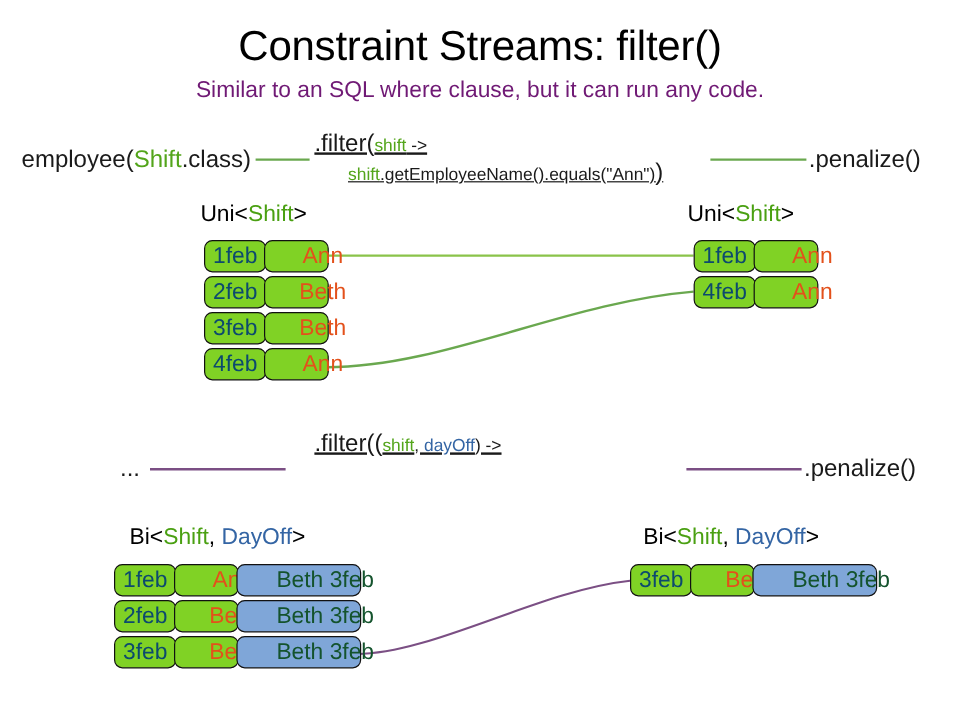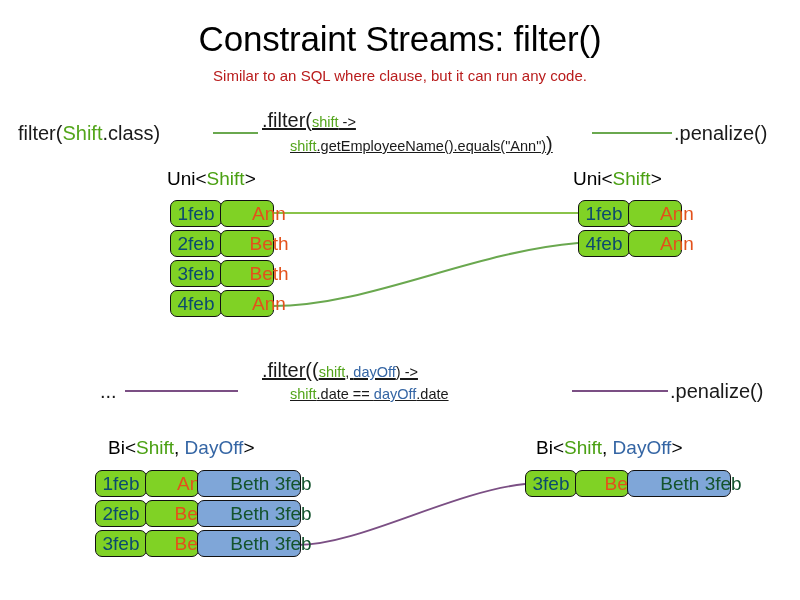--- a/index.html
+++ b/index.html
@@ -28,23 +28,23 @@
     text-align: center;
     font-size: 35px;
     line-height: 42px;
     font-weight: normal;
     letter-spacing: -0.2px;
     color: #000;
   }
   #subtitle {
     left: 0; top: 67px; width: 800px;
     text-align: center;
-    font-size: 15px;
+    font-size: 19px;
     line-height: 18px;
-    color: #b91c1c;
+    color: #701a75;
   }
 
   
   .endpoint {
     font-size: 20px;
     line-height: 24px;
     white-space: nowrap;
     color: #1a1a1a;
   }
   .filter-block {
@@ -127,21 +127,21 @@
     <path d="M272,213 L578,213" fill="none" stroke="#8ac34a" stroke-width="2"></path>
     <path d="M272,306 C370,306 470,252 578,243" fill="none" stroke="#6aa84f" stroke-width="2"></path>
 
     <line x1="125" y1="391" x2="238" y2="391" stroke="#7b4f84" stroke-width="2"></line>
     <line x1="572" y1="391" x2="668" y2="391" stroke="#7b4f84" stroke-width="2"></line>
 
     <path d="M297,545 C360,545 450,492 525,484" fill="none" stroke="#7b4f84" stroke-width="1.8"></path>
   </svg>
 
   <div class="abs endpoint" style="left:18px; top:121px;">
-    <span>filter(</span><span class="kw-shift">Shift</span><span>.class)</span>
+    <span>employee(</span><span class="kw-shift">Shift</span><span>.class)</span>
   </div>
 
   <div class="abs filter-block" style="left:262px; top:108px;">
     <div class="filter-head">
       <span>.filter(</span><span class="kw-shift" style="font-size:14.5px;">shift</span><span style="font-size:14.5px;"> -&gt;</span>
     </div>
     <div class="filter-line">
       <span class="kw-shift">shift</span><span>.getEmployeeName().equals("Ann")</span><span class="paren-big">)</span>
     </div>
   </div>
@@ -185,23 +185,20 @@
       <div class="cell green name" style="width:52px;">Ann</div>
     </div>
   </div>
 
   <div class="abs endpoint" style="left:100px; top:379px;">...</div>
 
   <div class="abs filter-block" style="left:262px; top:358px;">
     <div class="filter-head">
       <span>.filter((</span><span class="kw-shift" style="font-size:14.5px;">shift</span><span style="font-size:14.5px;">, </span><span class="kw-dayoff" style="font-size:14.5px;">dayOff</span><span style="font-size:14.5px;">) -&gt;</span>
     </div>
-    <div class="filter-line">
-      <span class="kw-shift">shift</span><span>.date == </span><span class="kw-dayoff">dayOff</span><span>.date</span>
-    </div>
   </div>
 
   <div class="abs endpoint" style="left:670px; top:379px;">.penalize()</div>
 
   <div class="abs type-label" style="left:108px; top:436px;">
     <span>Bi&lt;</span><span class="t-shift">Shift</span><span>, </span><span class="t-dayoff">DayOff</span><span>&gt;</span>
   </div>
 
   <div class="abs" style="left:95px; top:470px;">
     <div class="tuple" style="margin-bottom:3px;">

